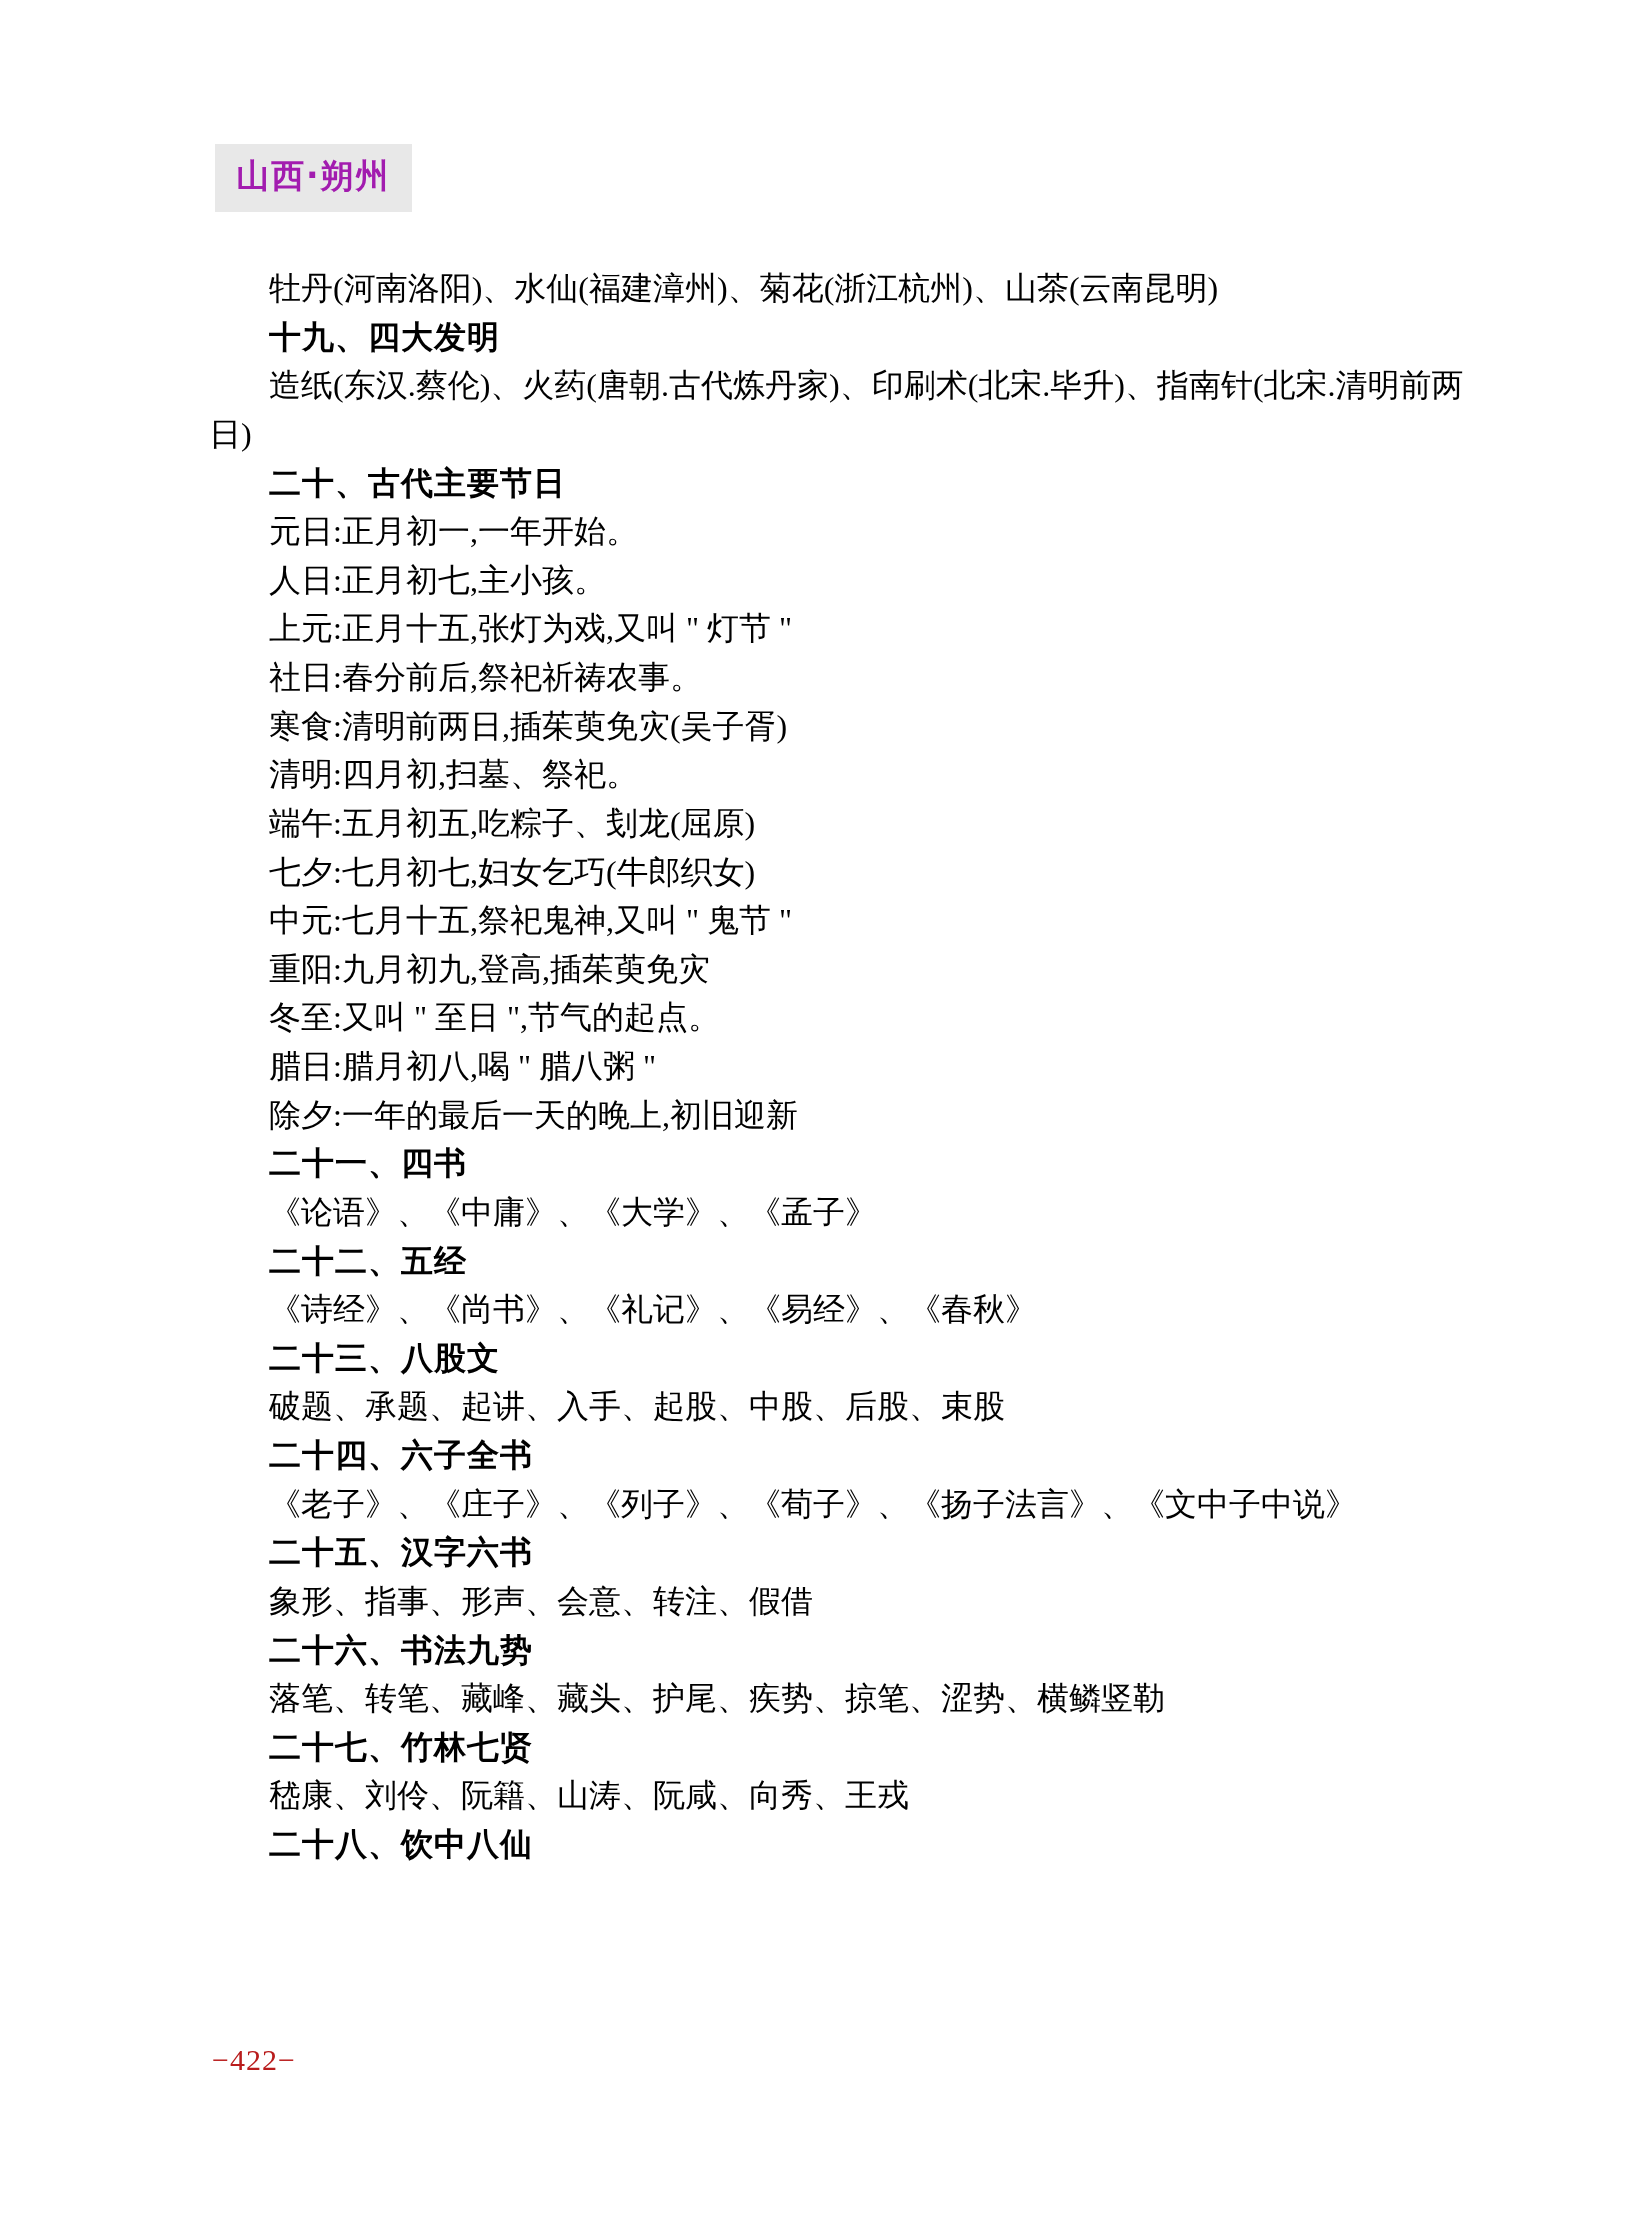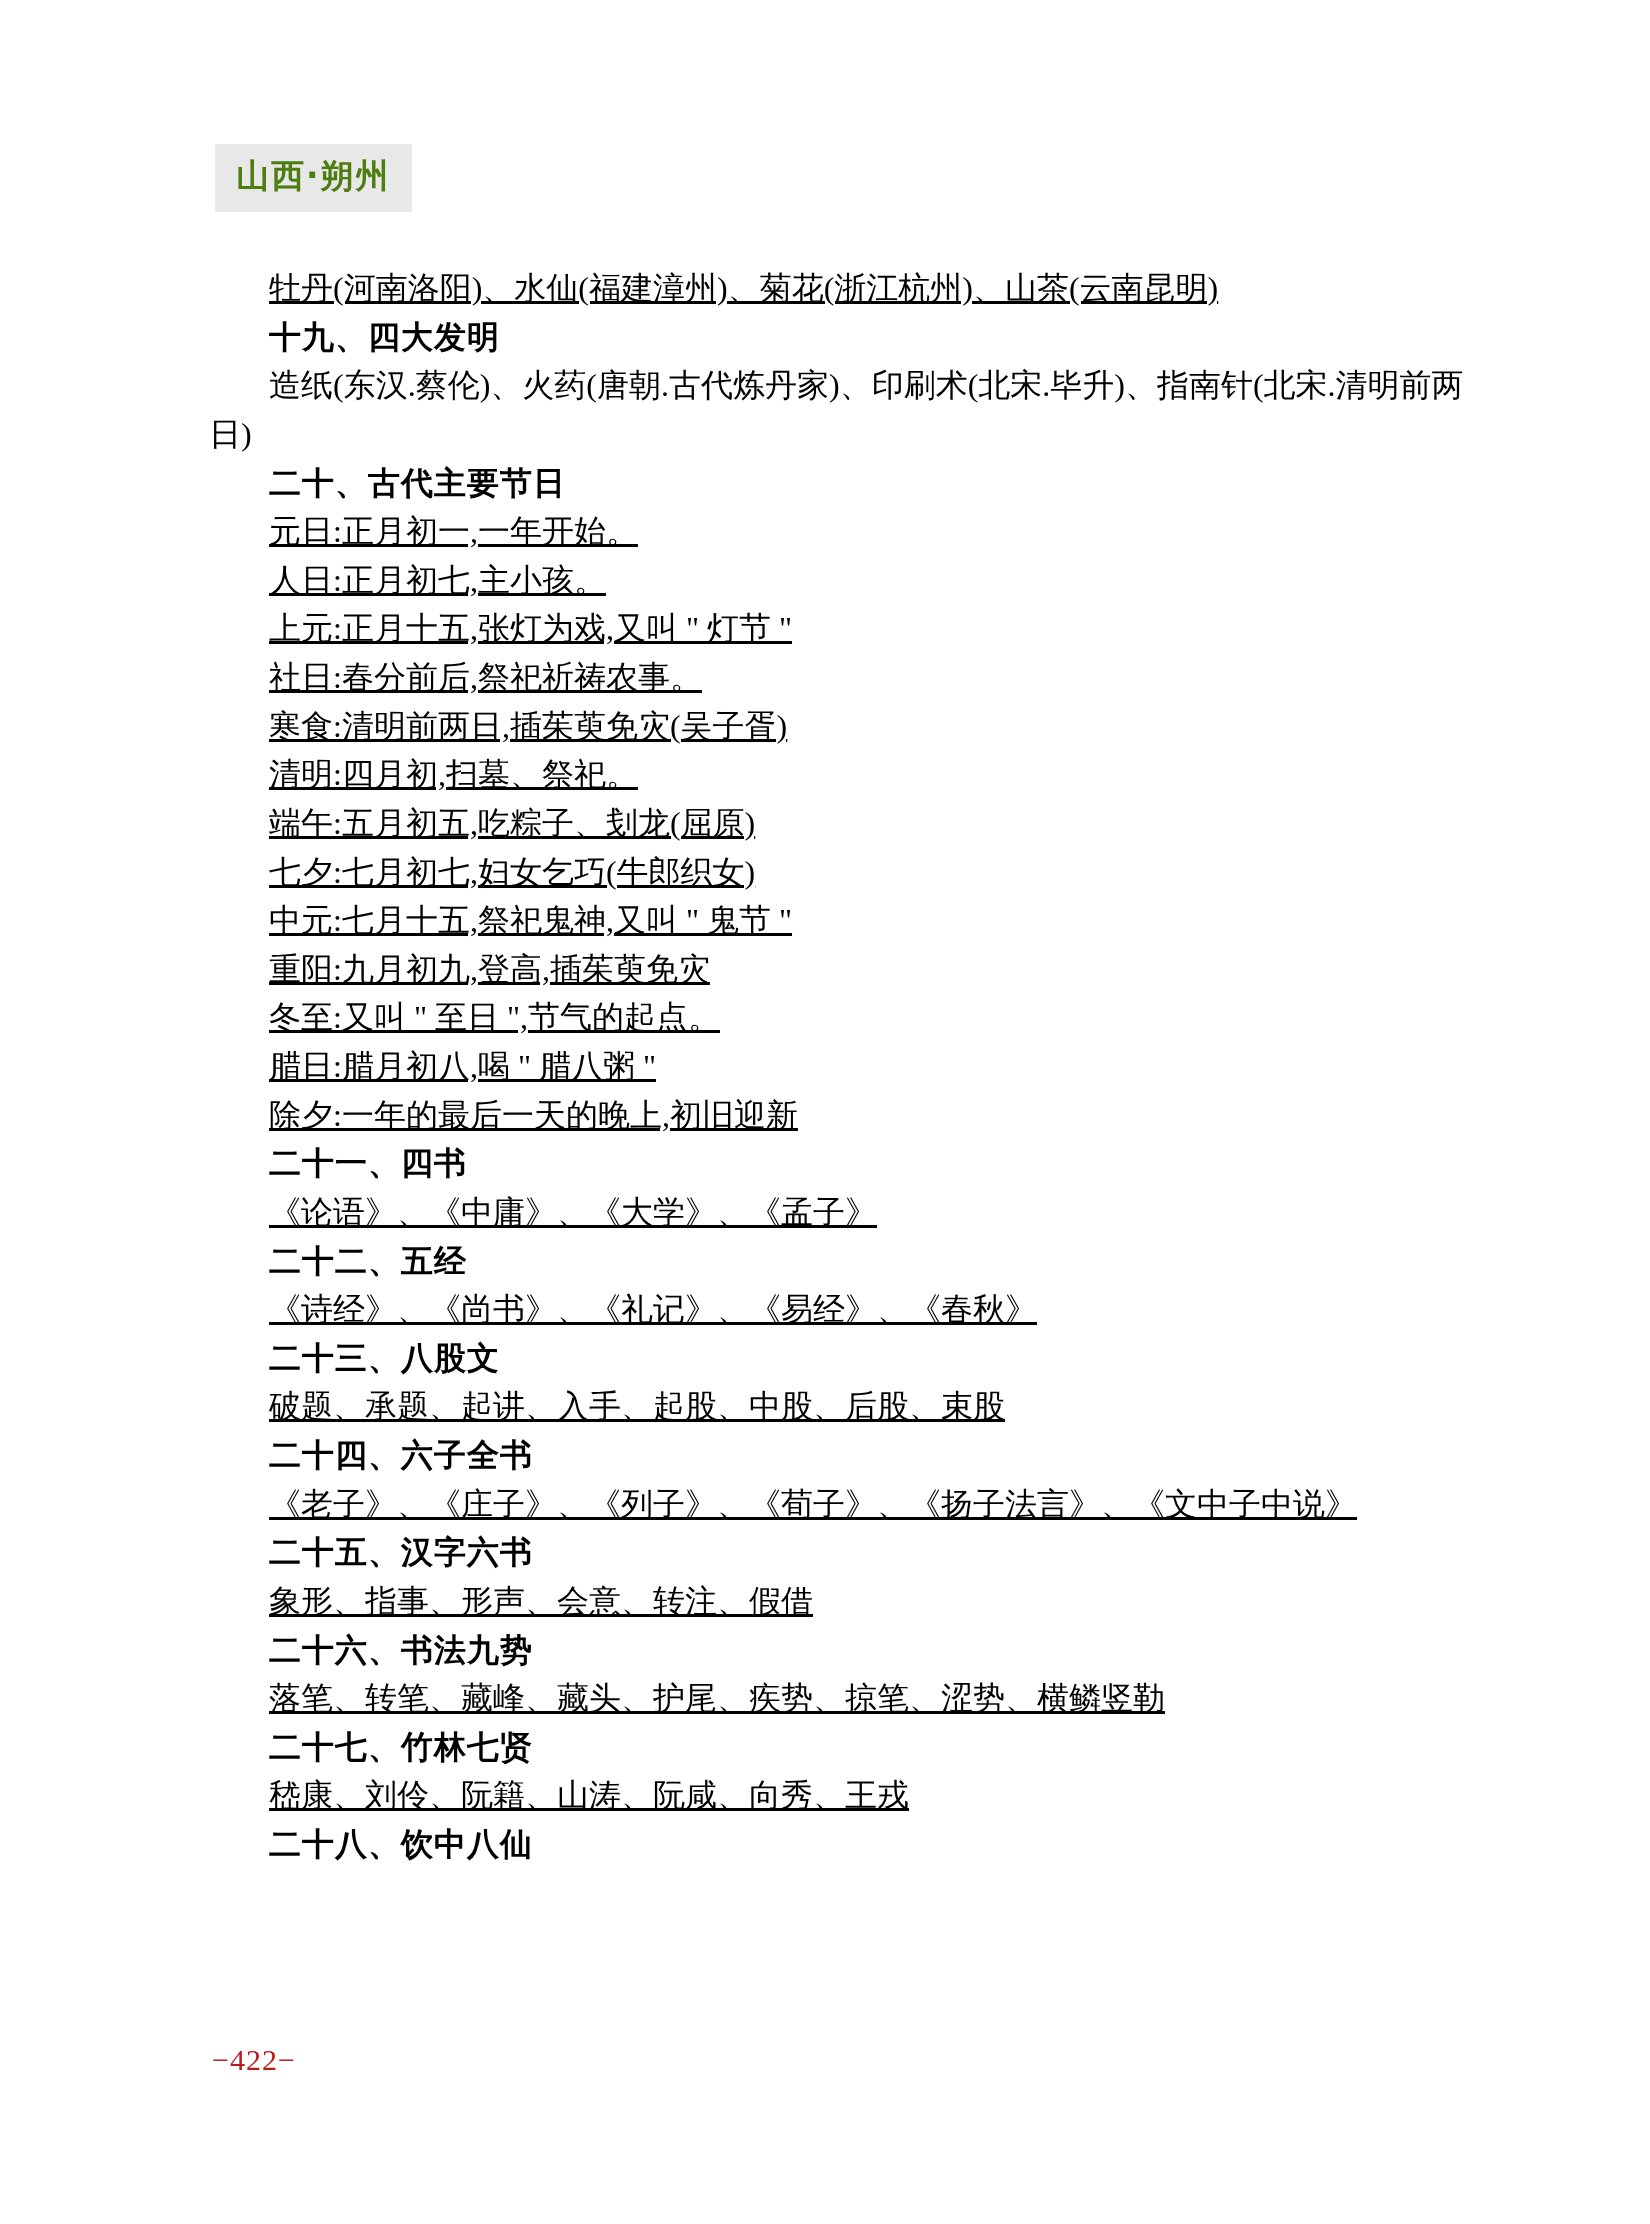--- a/index.html
+++ b/index.html
@@ -22,21 +22,21 @@
   
   .runhead {
     position: absolute;
     left: 215px;
     top: 144px;
     background: #e8e8e8;
     padding: 9.7px 21.3px 13.6px 21.3px;
     font-size: 33px;
     letter-spacing: 1.9px;
     font-weight: 700;
-    color: #4d7c0f;
+    color: #a21caf;
     font-family: "DejaVu Sans", "Liberation Sans", sans-serif;
   }
 
   .content {
     position: absolute;
     left: 209px;
     top: 264px;
     width: 1261px;
   }
 
@@ -44,21 +44,20 @@
     font-size: 32px;
     line-height: 1.52;
     white-space: pre-wrap;
     color: #000000;
   }
 
   
   .body-line {
     text-indent: 0;
     padding-left: 60px;
-    text-decoration: underline;
   }
   
   .wrap-para {
     padding-left: 0;
     text-indent: 60px;
   }
 
   .heading {
     font-size: 32px;
     line-height: 1.52;

